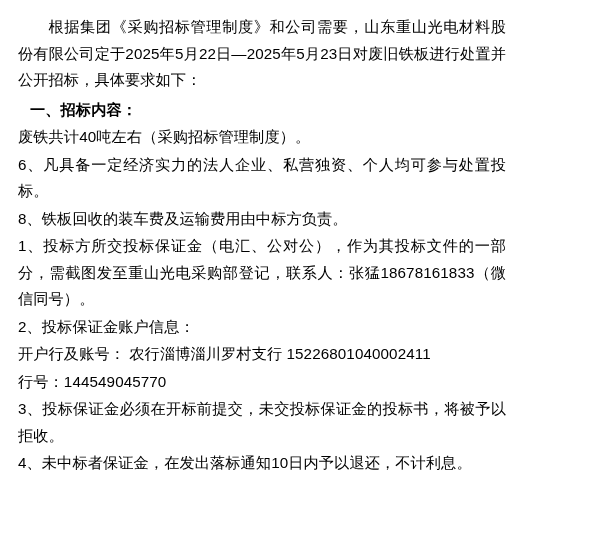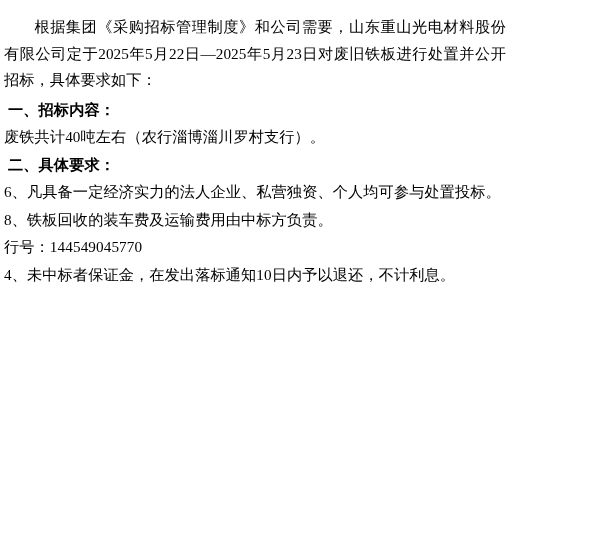--- a/index.html
+++ b/index.html
@@ -11,55 +11,57 @@
     width: 600px;
     height: 545px;
     font-family: "Liberation Sans", sans-serif;
     color: #000000;
     overflow: hidden;
   }
   .page {
     width: 524px;
     height: 545px;
     box-sizing: border-box;
-    padding: 14px 18px 0 4px;
+    padding: 14px 18px 0 18px;
     background: #ffffff;
-    font-family: Liberation Serif, serif;
   }
   p {
     margin: 0 0 2px 0;
     font-size: 15.2px;
     line-height: 26.5px;
     letter-spacing: 0.1px;
     text-align: justify;
     text-justify: inter-ideograph;
     word-break: break-all;
   }
   .intro {
     text-indent: 2em;
     margin-bottom: 3px;
   }
   .heading {
     font-weight: bold;
-    margin: 0 0 1px 4px;
+    margin: 0 0 1px 12px;
   }
   .body-line {
     margin: 0 0 1px 0;
   }
 </style>
 </head>
 <body>
 
 <div class="page">
 
   <p class="intro">根据集团《采购招标管理制度》和公司需要，山东重山光电材料股份有限公司定于2025年5月22日—2025年5月23日对废旧铁板进行处置并公开招标，具体要求如下：</p>
 
   <p class="heading">一、招标内容：</p>
-  <p class="body-line">废铁共计40吨左右（农行淄博淄川罗村支行）。</p>
+  <p class="body-line">废铁共计40吨左右（采购招标管理制度）。</p>
 
-  <p class="heading">二、具体要求：</p>
   <p class="body-line">6、凡具备一定经济实力的法人企业、私营独资、个人均可参与处置投标。</p>
   <p class="body-line">8、铁板回收的装车费及运输费用由中标方负责。</p>
 
+  <p class="body-line">1、投标方所交投标保证金（电汇、公对公），作为其投标文件的一部分，需截图发至重山光电采购部登记，联系人：张猛18678161833（微信同号）。</p>
+  <p class="body-line">2、投标保证金账户信息：</p>
+  <p class="body-line">开户行及账号：  农行淄博淄川罗村支行 15226801040002411</p>
   <p class="body-line">行号：144549045770</p>
+  <p class="body-line">3、投标保证金必须在开标前提交，未交投标保证金的投标书，将被予以拒收。</p>
   <p class="body-line">4、未中标者保证金，在发出落标通知10日内予以退还，不计利息。</p>
 
 </div>
 
 </body></html>

